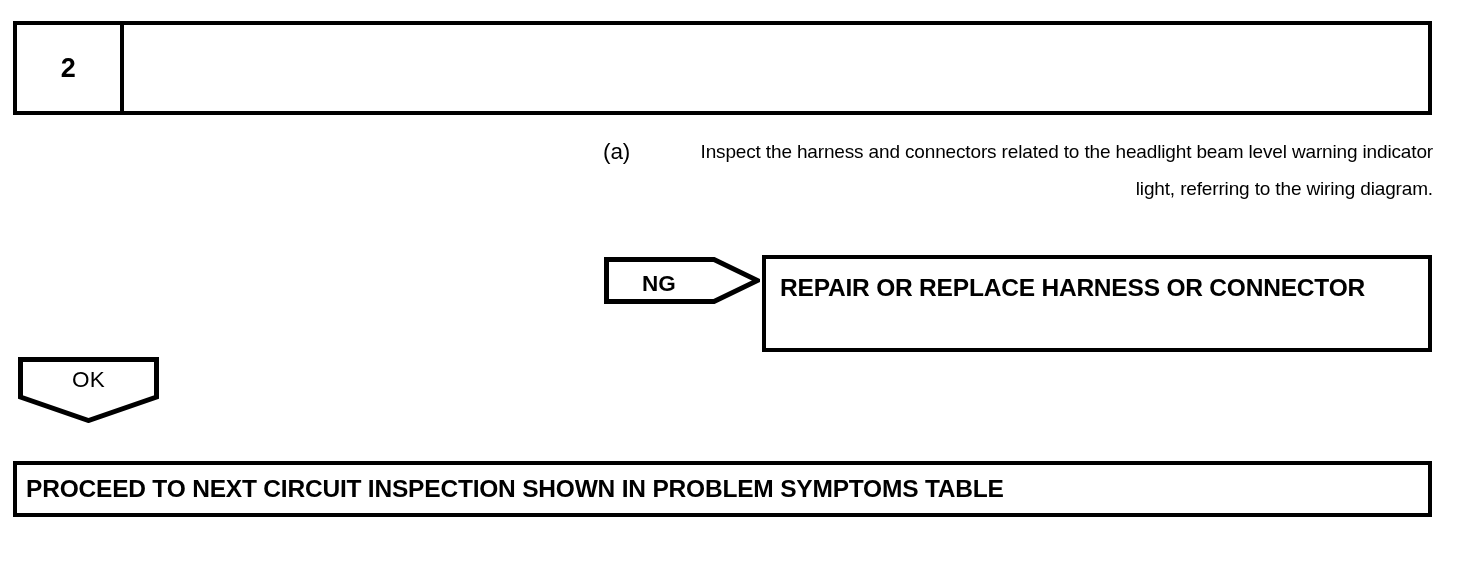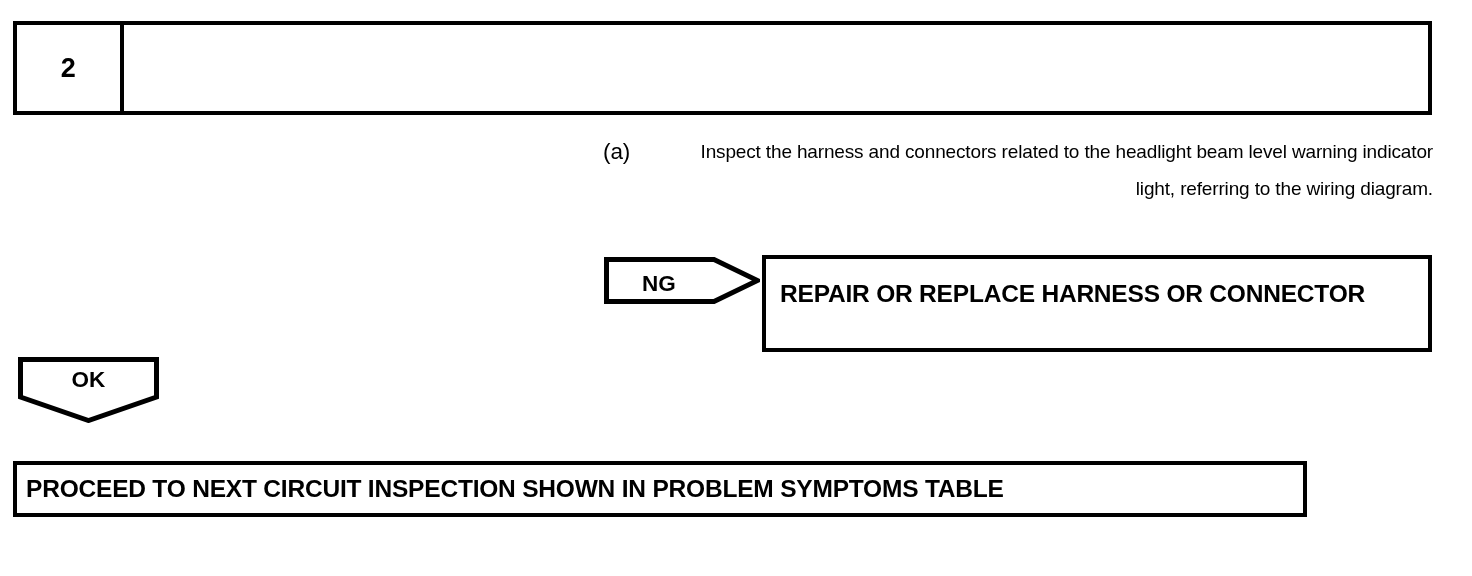--- a/index.html
+++ b/index.html
@@ -103,21 +103,21 @@
 
   
   #ng-result-box {
     position: absolute;
     left: 762px;
     top: 255px;
     width: 670px;
     height: 97px;
     border: 4px solid #000;
     box-sizing: border-box;
-    padding: 16px 10px 0 14px;
+    padding: 10px 10px 0 14px;
   }
   #ng-result-box .boxtext {
     font-size: 24.5px;
     font-weight: bold;
     line-height: 37px;
     letter-spacing: -0.2px;
   }
 
   
   #ok-connector {
@@ -131,30 +131,30 @@
   #ok-connector .conn-label {
     position: absolute;
     left: 0;
     top: 0;
     width: 141px;
     height: 46px;
     display: flex;
     align-items: center;
     justify-content: center;
     font-size: 22.5px;
-    font-weight: bold;
+    font-weight: normal;
     letter-spacing: 0.2px;
   }
 
   
   #final-box {
     position: absolute;
     left: 13px;
     top: 461px;
-    width: 1294px;
+    width: 1419px;
     height: 56px;
     border: 4px solid #000;
     box-sizing: border-box;
     display: flex;
     align-items: center;
     padding-left: 9px;
   }
   #final-box .boxtext {
     font-size: 24.5px;
     font-weight: bold;

